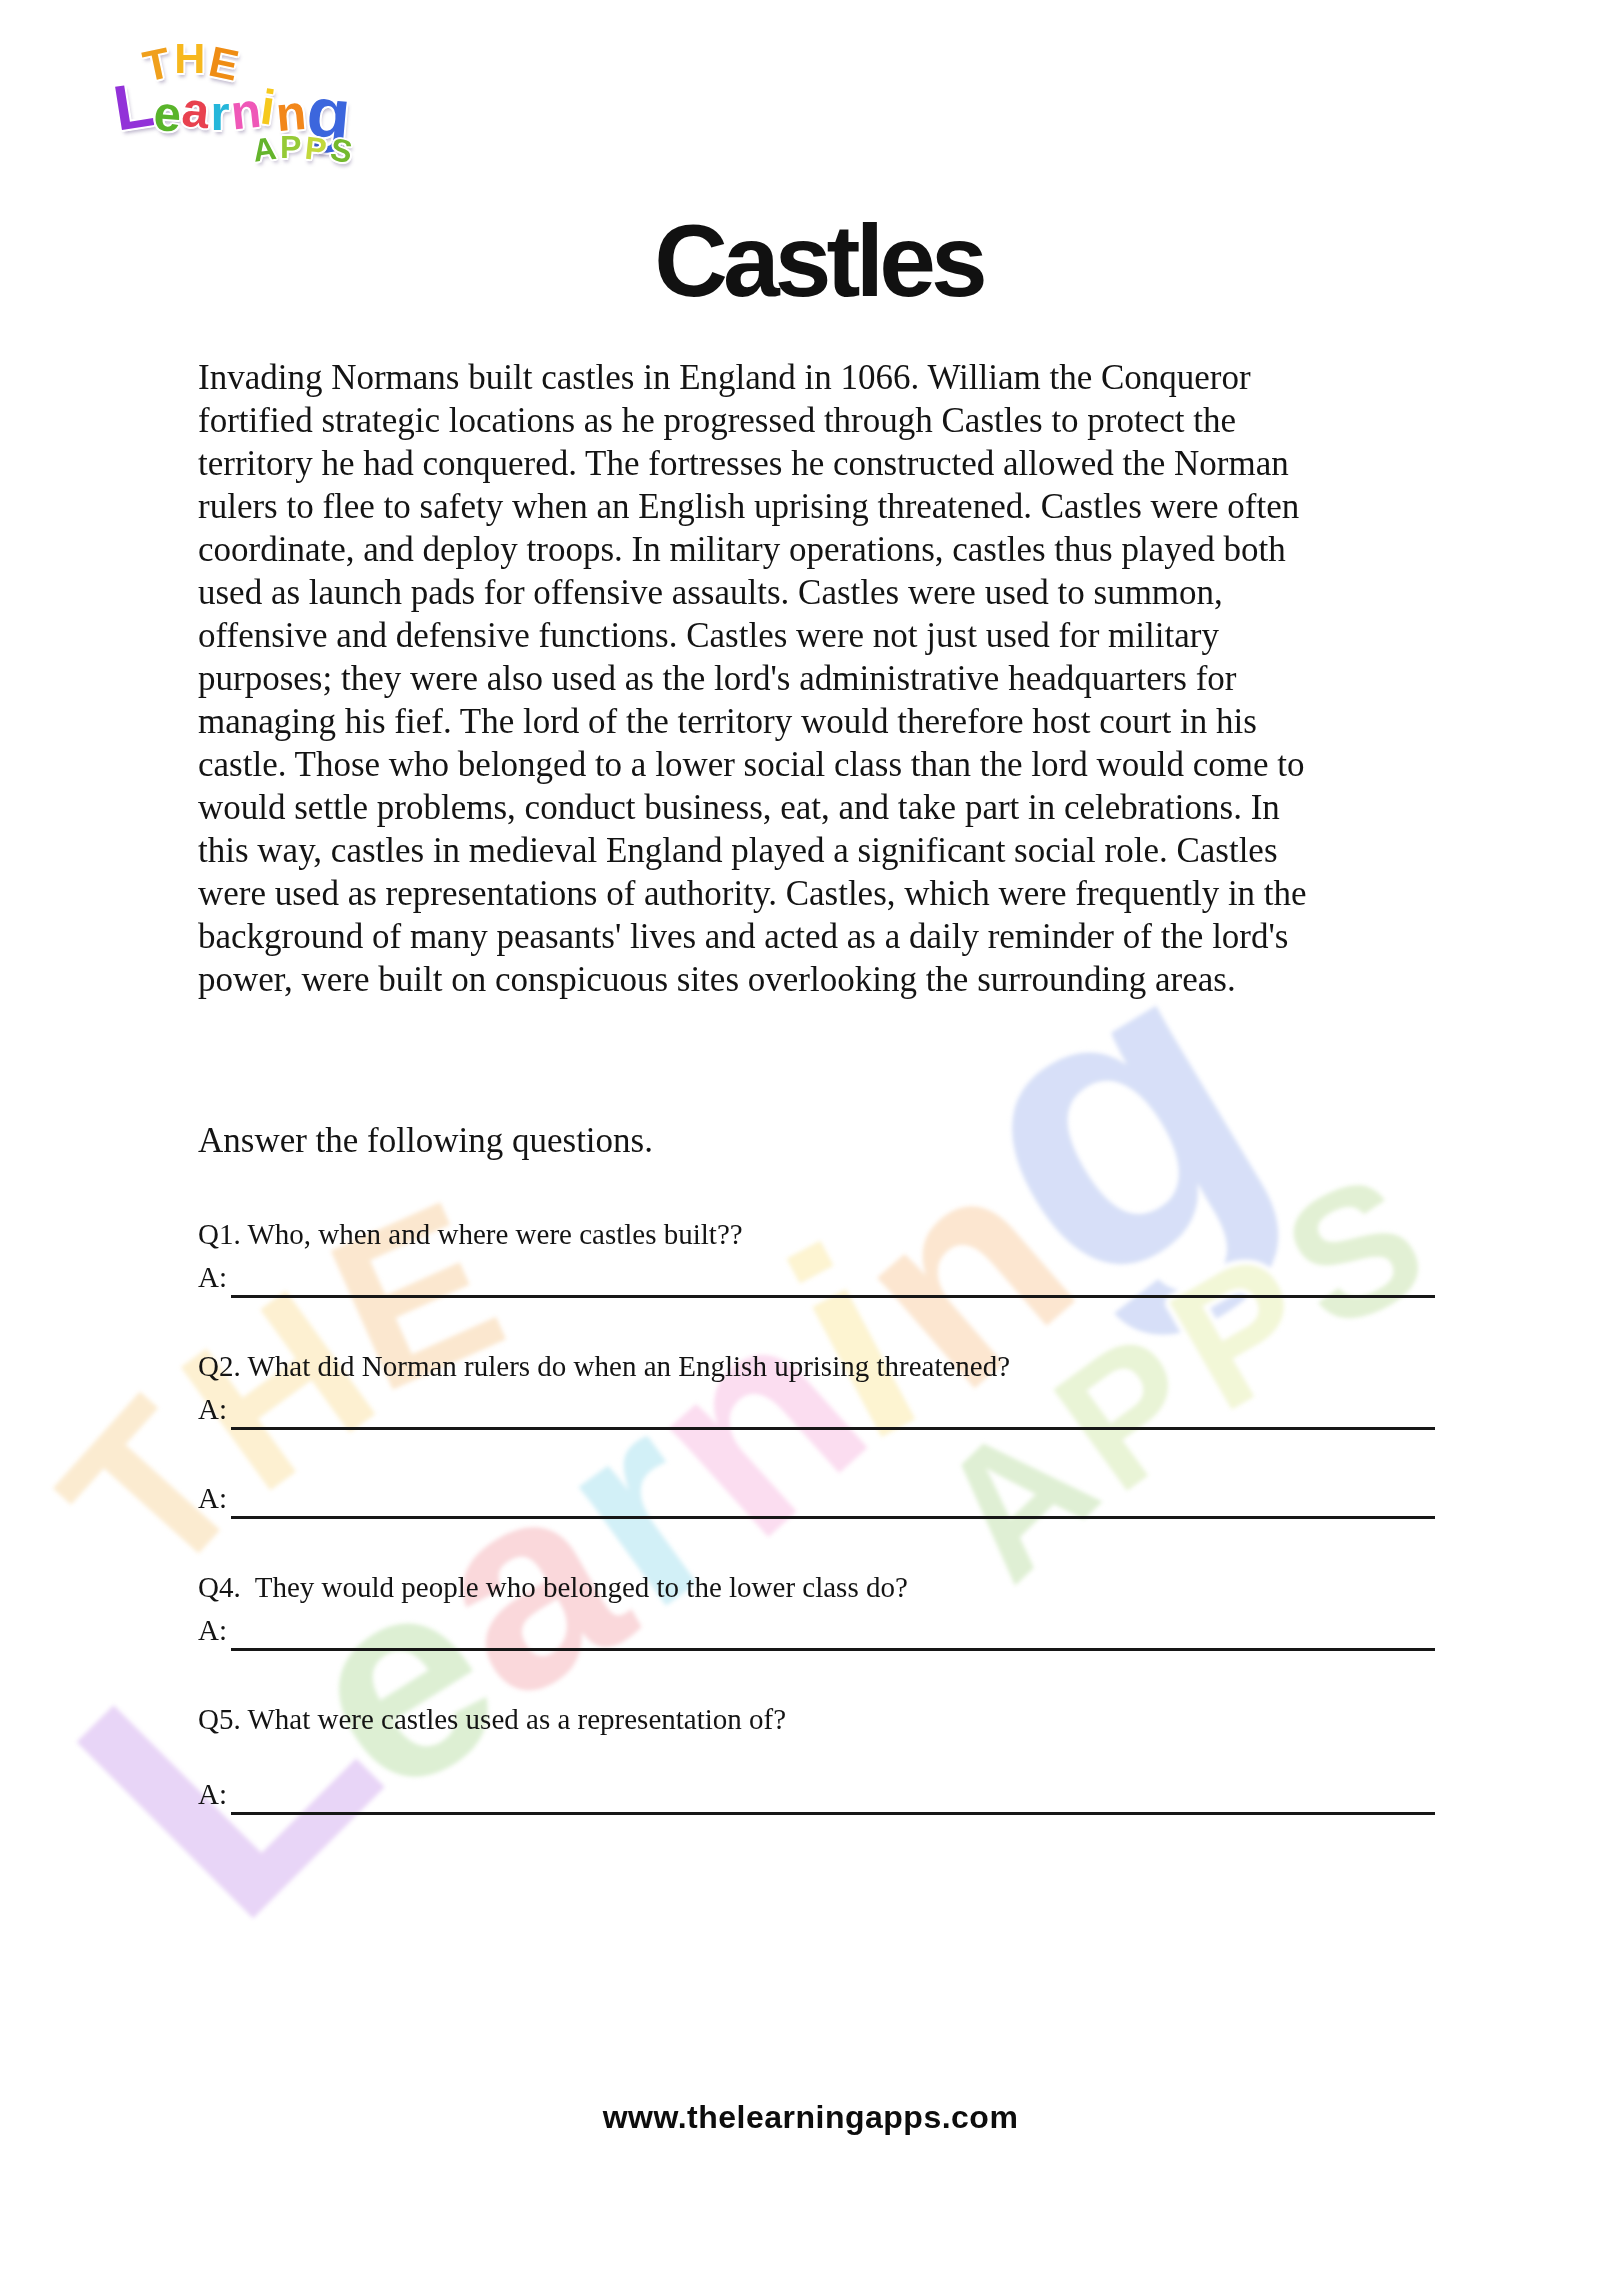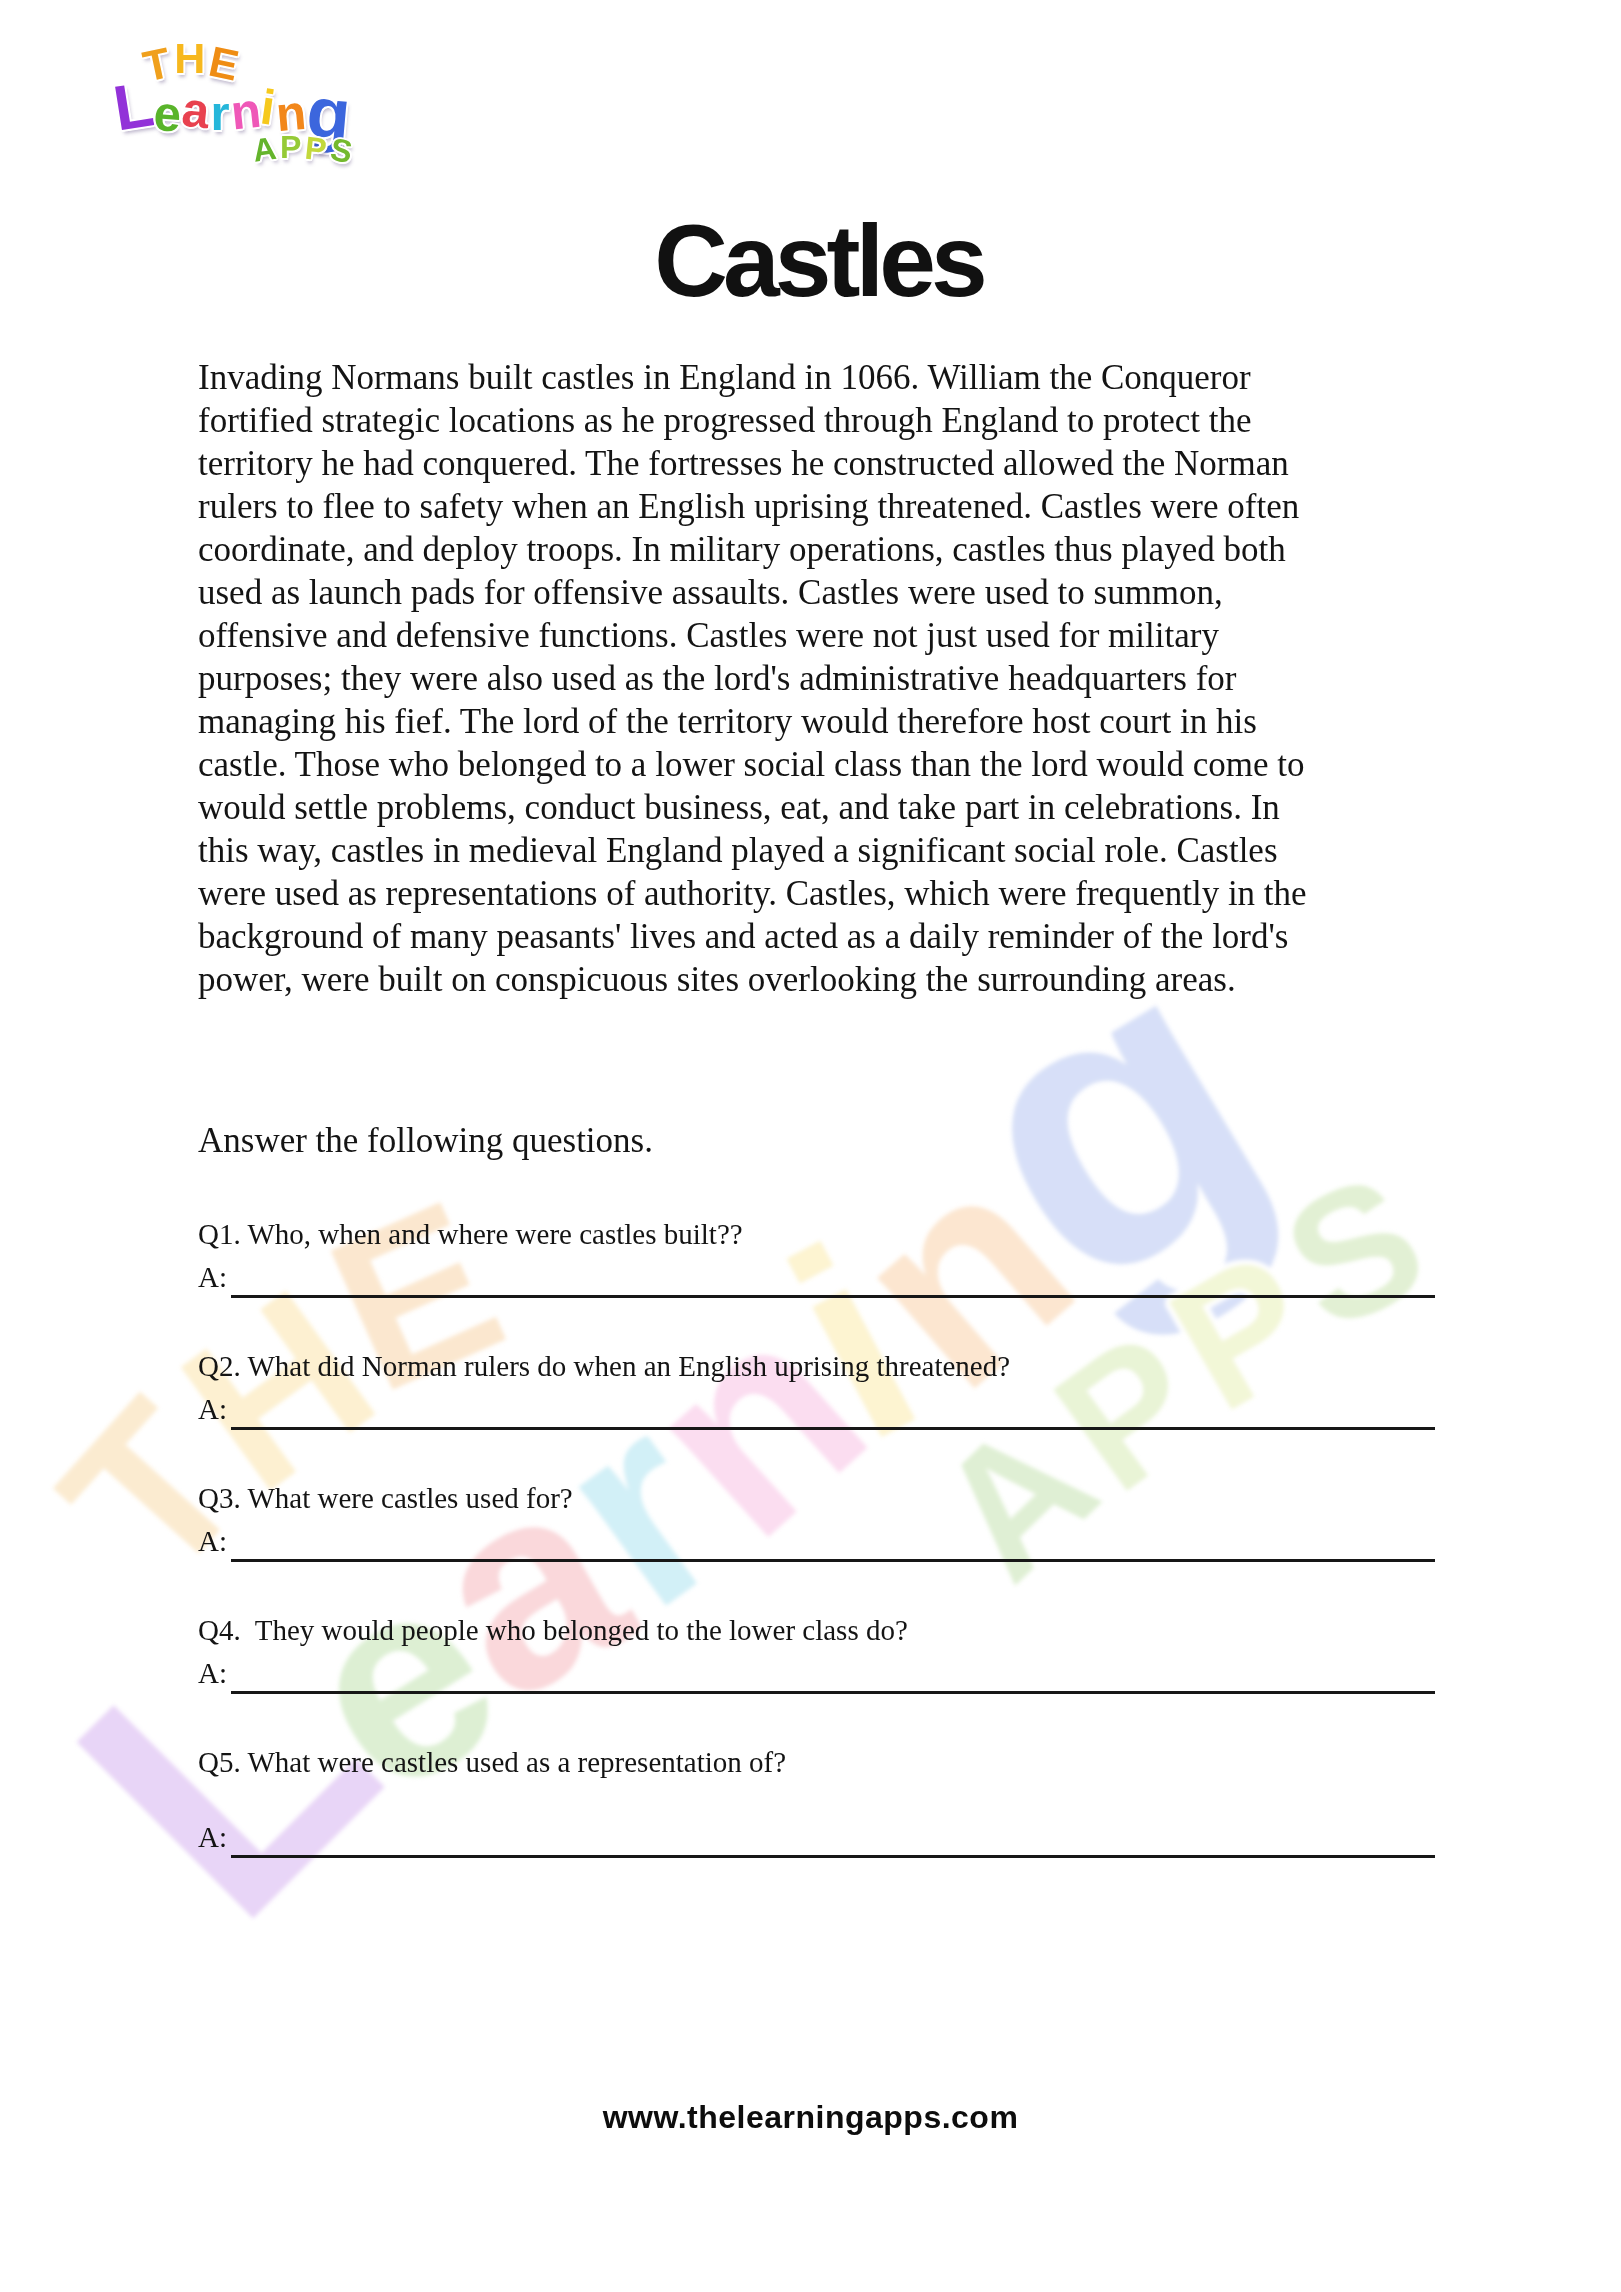--- a/index.html
+++ b/index.html
@@ -118,21 +118,21 @@
   <div id="logo-header">
       <div class="logo-row logo-the"><span class="letter" style="color: rgb(240, 160, 28);">T</span><span class="letter" style="color: rgb(247, 184, 30);">H</span><span class="letter" style="color: rgb(239, 141, 21);">E</span></div>
       <div class="logo-row logo-word"><span class="letter" style="color: rgb(146, 50, 216);">L</span><span class="letter" style="color: rgb(89, 180, 42);">e</span><span class="letter" style="color: rgb(232, 65, 79);">a</span><span class="letter" style="color: rgb(37, 182, 218);">r</span><span class="letter" style="color: rgb(239, 88, 184);">n</span><span class="letter" style="color: rgb(246, 201, 29);">i</span><span class="letter" style="color: rgb(242, 135, 27);">n</span><span class="letter" style="color: rgb(60, 102, 221);">g</span></div>
       <div class="logo-row logo-apps"><span class="letter" style="color: rgb(100, 180, 44);">A</span><span class="letter" style="color: rgb(149, 202, 55);">P</span><span class="letter" style="color: rgb(195, 216, 60);">P</span><span class="letter" style="color: rgb(116, 185, 46);">S</span></div>
     </div>
 
   <h1 class="title">Castles</h1>
 
   <div class="passage" id="passage">
       <div class="passage-line">Invading Normans built castles in England in 1066. William the Conqueror</div>
-      <div class="passage-line">fortified strategic locations as he progressed through England to protect the</div>
+      <div class="passage-line">fortified strategic locations as he progressed through Castles to protect the</div>
       <div class="passage-line">territory he had conquered. The fortresses he constructed allowed the Norman</div>
       <div class="passage-line">rulers to flee to safety when an English uprising threatened. Castles were often</div>
       <div class="passage-line">coordinate, and deploy troops. In military operations, castles thus played both</div>
       <div class="passage-line">used as launch pads for offensive assaults. Castles were used to summon,</div>
       <div class="passage-line">offensive and defensive functions. Castles were not just used for military</div>
       <div class="passage-line">purposes; they were also used as the lord's administrative headquarters for</div>
       <div class="passage-line">managing his fief. The lord of the territory would therefore host court in his</div>
       <div class="passage-line">castle. Those who belonged to a lower social class than the lord would come to</div>
       <div class="passage-line">would settle problems, conduct business, eat, and take part in celebrations. In</div>
       <div class="passage-line">this way, castles in medieval England played a significant social role. Castles</div>
@@ -152,21 +152,20 @@
     </div>
   </div>
       <div class="q-block">
     <div class="q-text">Q2. What did Norman rulers do when an English uprising threatened?</div>
     <div class="a-row">
       <span class="a-prefix">A:</span>
       <div class="a-line"></div>
     </div>
   </div>
       <div class="q-block">
-    <div class="q-text">Q3. What were castles used for?</div>
     <div class="a-row">
       <span class="a-prefix">A:</span>
       <div class="a-line"></div>
     </div>
   </div>
       <div class="q-block">
     <div class="q-text">Q4.  They would people who belonged to the lower class do?</div>
     <div class="a-row">
       <span class="a-prefix">A:</span>
       <div class="a-line"></div>

